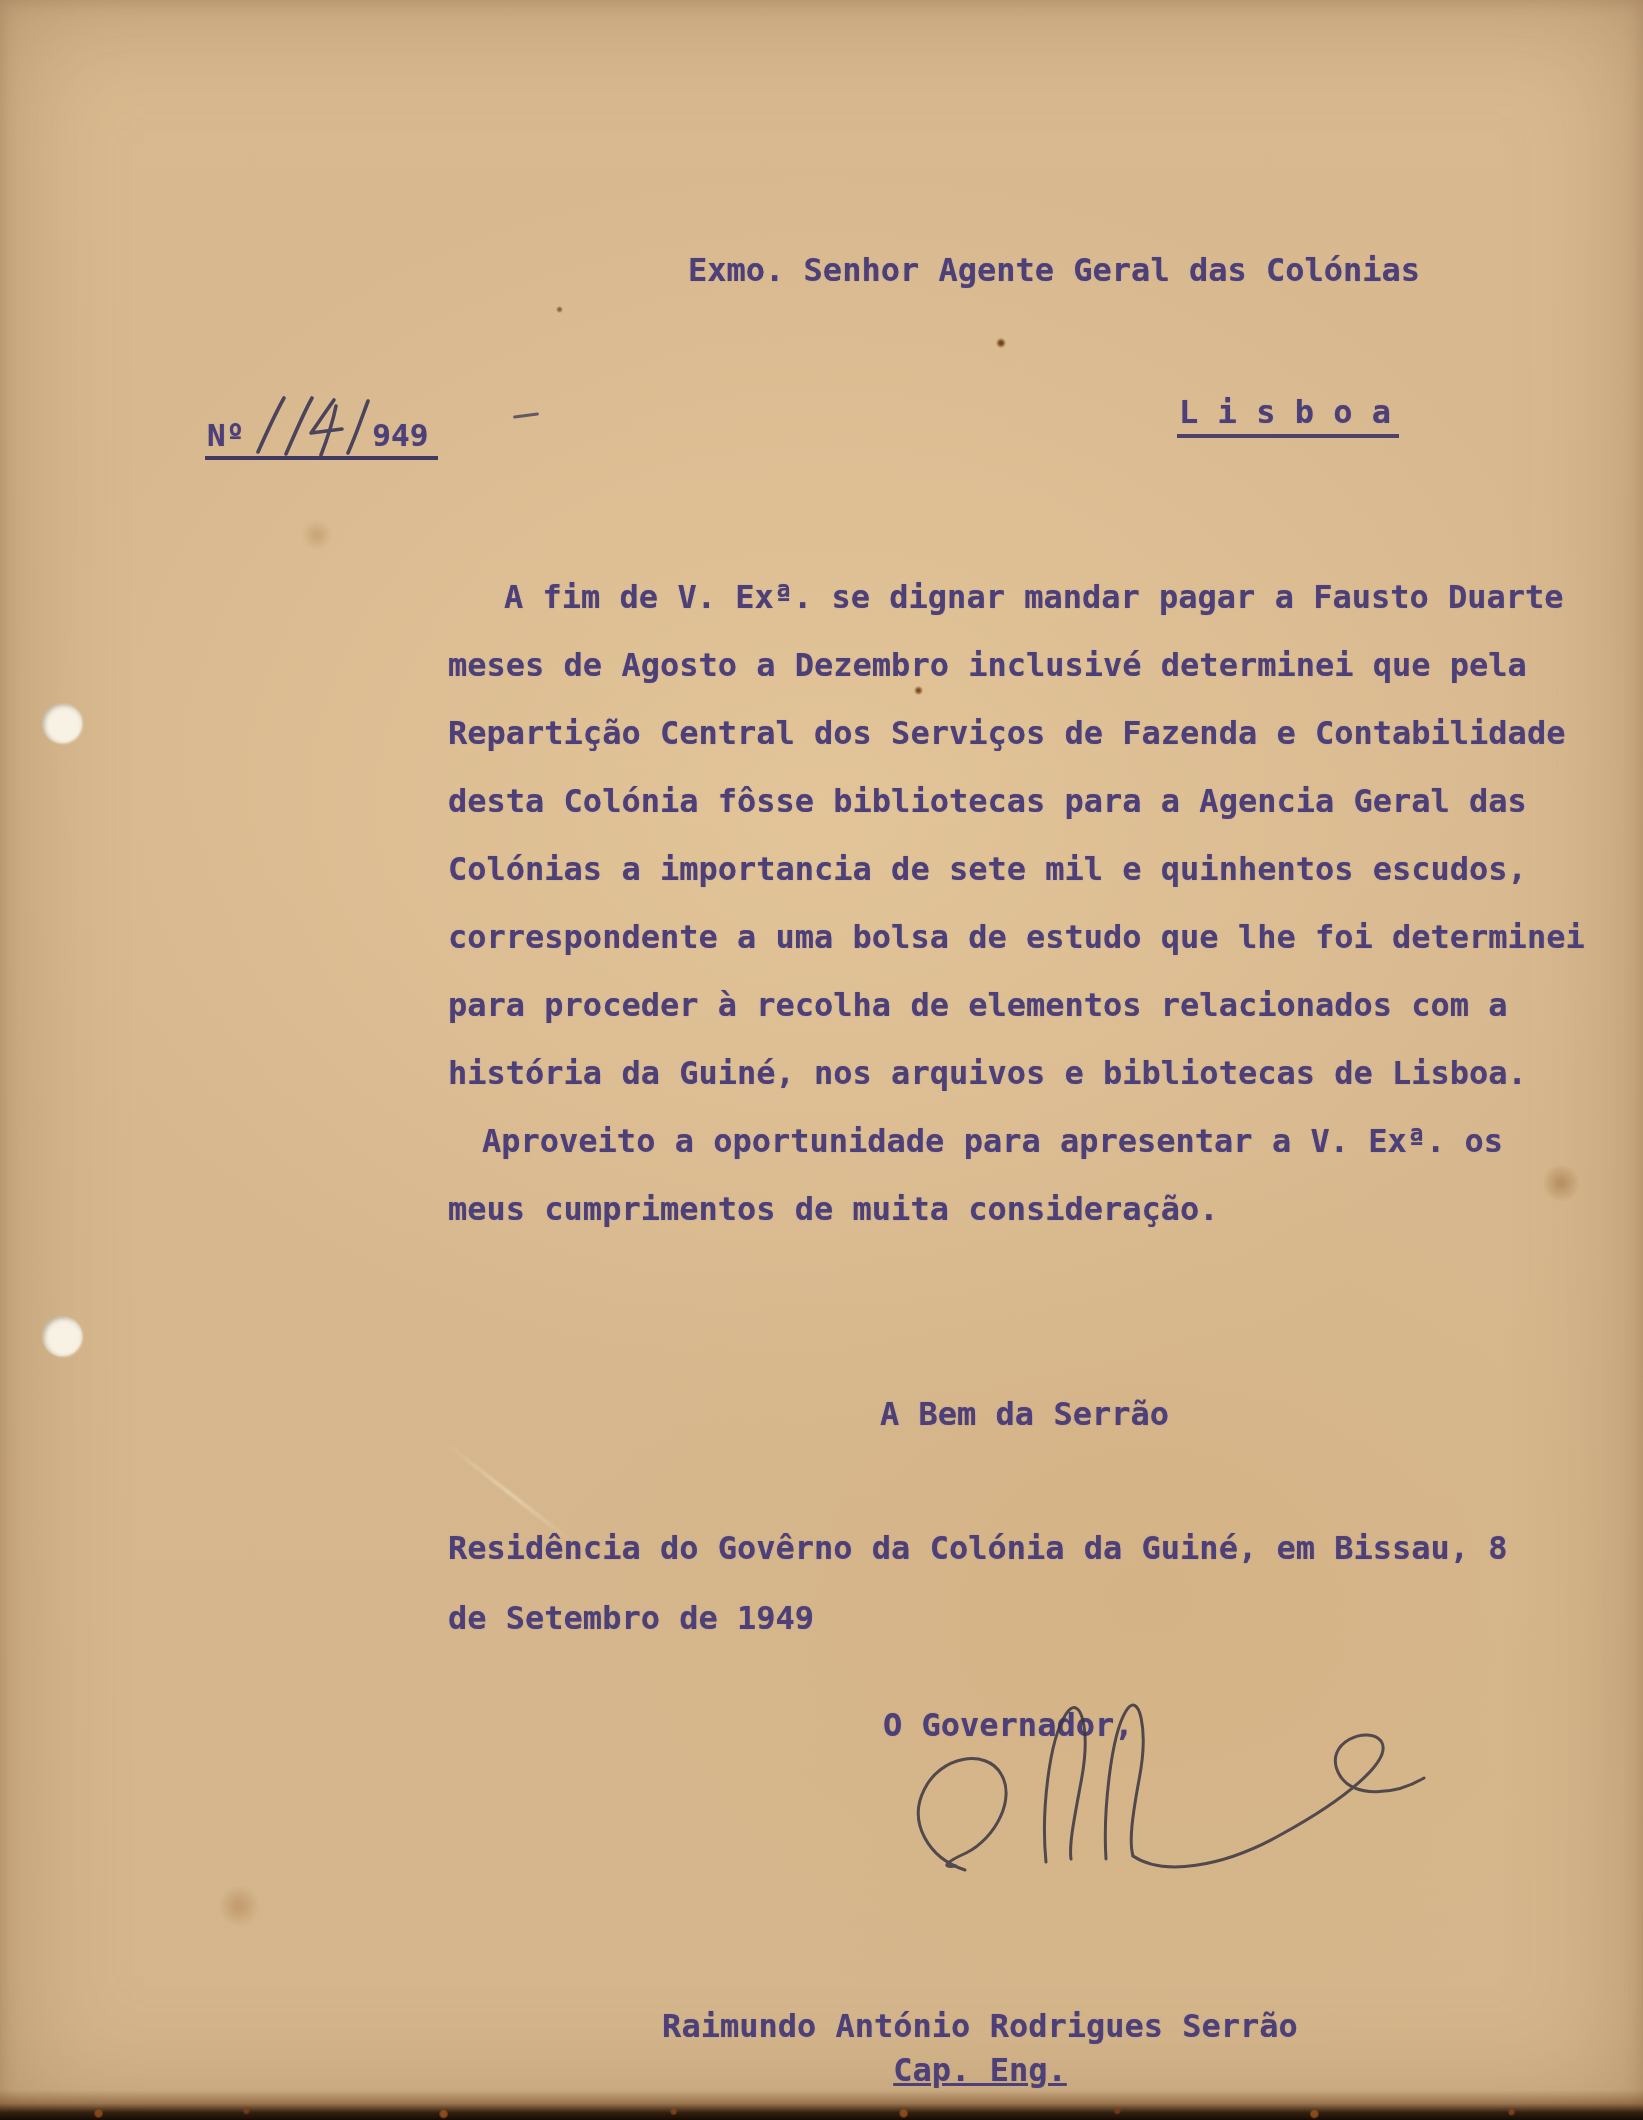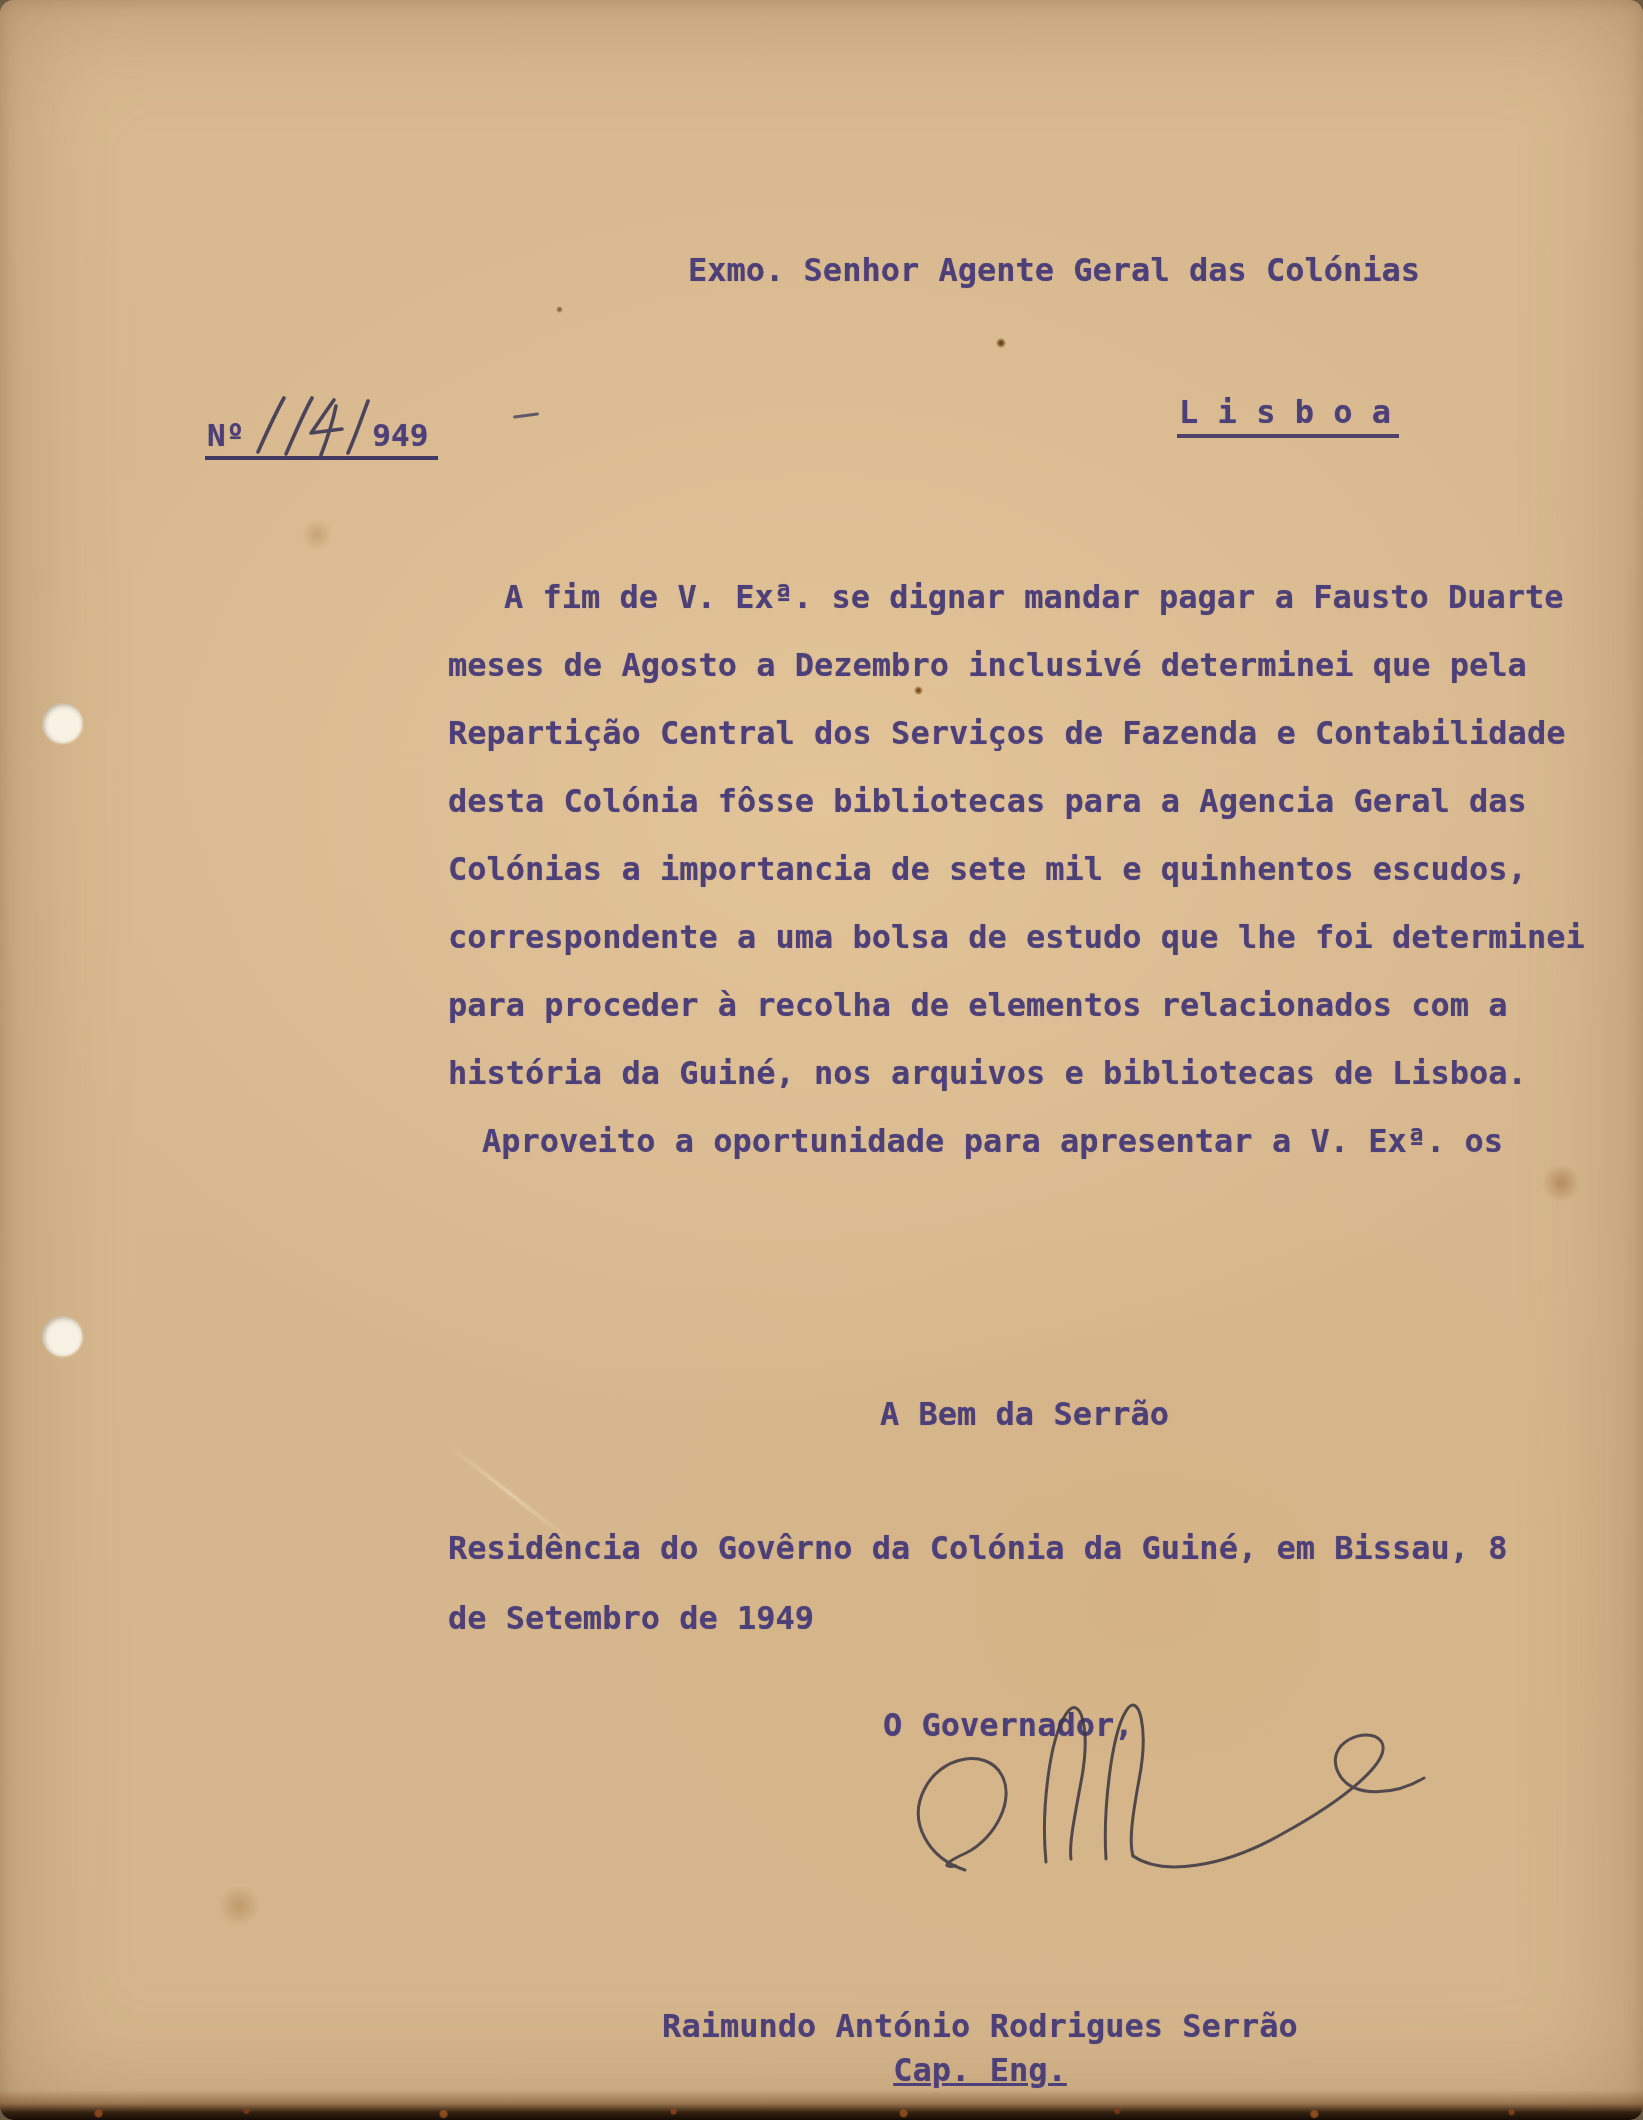--- a/index.html
+++ b/index.html
@@ -9,21 +9,20 @@
     margin:0 auto;
     background:
       radial-gradient(ellipse 1200px 900px at 50% 38%, rgba(236,206,162,.55), rgba(236,206,162,0) 70%),
       radial-gradient(ellipse 900px 700px at 70% 75%, rgba(210,172,122,.35), rgba(210,172,122,0) 70%),
       linear-gradient(#d9ba90,#d5b68c);
     box-shadow: inset 0 0 120px rgba(110,75,40,.35), inset 0 0 18px rgba(110,75,40,.28);
     overflow:hidden;
     font-family:"DejaVu Sans Mono", monospace;
     font-weight:bold;
     color:#4d4078;
-    border-radius:14px;
   }
   .typed{
     position:absolute;
     font-size:32px;
     line-height:40px;
     white-space:pre;
     letter-spacing:0;
     text-shadow:0 0 1px rgba(77,64,120,.55);
   }
   .underline{
@@ -115,20 +114,21 @@
   <div class="body-block">
     <div class="body-line indent-lg">A fim de V. Exª. se dignar mandar pagar a Fausto Duarte</div>
     <div class="body-line">meses de Agosto a Dezembro inclusivé determinei que pela</div>
     <div class="body-line">Repartição Central dos Serviços de Fazenda e Contabilidade</div>
     <div class="body-line">desta Colónia fôsse bibliotecas para a Agencia Geral das</div>
     <div class="body-line">Colónias a importancia de sete mil e quinhentos escudos,</div>
     <div class="body-line">correspondente a uma bolsa de estudo que lhe foi determinei</div>
     <div class="body-line">para proceder à recolha de elementos relacionados com a</div>
     <div class="body-line">história da Guiné, nos arquivos e bibliotecas de Lisboa.</div>
     <div class="body-line indent-sm">Aproveito a oportunidade para apresentar a V. Exª. os</div>
+    <div class="body-line">meus cumprimentos de muita consideração.</div>
   </div>
 
   <div class="typed" style="left:880px;top:1394px;">A Bem da Serrão</div>
 
   <div class="typed" style="left:448px;top:1528px;">Residência do Govêrno da Colónia da Guiné, em Bissau, 8</div>
   <div class="typed" style="left:448px;top:1598px;">de Setembro de 1949</div>
 
   <div class="typed" style="left:883px;top:1705px;">O Governador,</div>
 
   <svg class="sig-svg" width="580" height="210" viewBox="0 0 580 210">

